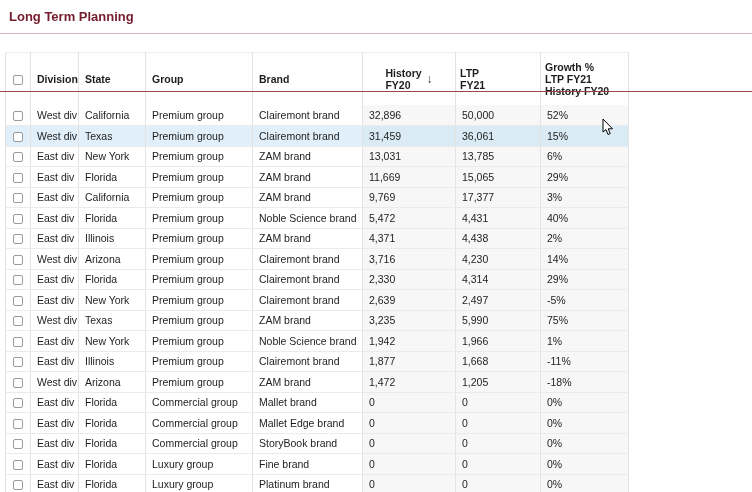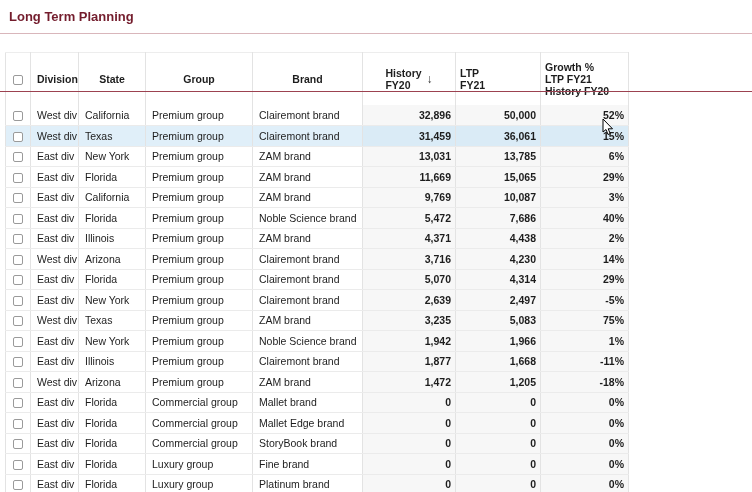--- a/index.html
+++ b/index.html
@@ -23,24 +23,24 @@
   }
   col.col-cb { width: 25px; } col.col-division { width: 48px; }
   col.col-state { width: 67px; } col.col-group { width: 107px; }
   col.col-brand { width: 110px; } col.col-history { width: 93px; }
   col.col-ltp { width: 85px; } col.col-growth { width: 88px; }
 
   th, td {
     border-right: 1px solid #e3e3e3; padding: 0 6px;
     overflow: hidden; white-space: nowrap; font-size: 10.5px;
   }
-  thead th { height: 40px; vertical-align: middle; font-weight: bold; text-align: center; background: #fff; }
+  thead th { height: 40px; vertical-align: middle; font-weight: bold; text-align: left; background: #fff; }
   thead th.hdr-center { text-align: left; padding: 8px 4px; }
   tbody td { height: 20.5px; border-bottom: 1px solid #ebebeb; background: #fff; }
-  td.num { text-align: right; background: #f7f7f7; padding-right: 4px; font-weight: bold; }
+  td.num { text-align: left; background: #f7f7f7; padding-right: 4px; }
   tr.highlight td { background: var(--highlight-row, #e0eff9); }
   tr.highlight td.num { background: #daebf6; margin-left: 20px; }
 
   .cb {
     display: inline-block; width: 10px; height: 10px;
     border: 1px solid #9a9a9a; border-radius: 2px; background: #fff;
     vertical-align: middle;
   }
   .cb-cell { text-align: center; padding: 0; }
 
@@ -157,33 +157,33 @@
   </tr>
         <tr>
     <td class="cb-cell">
       <span class="cb"></span>
     </td>
     <td>East div</td>
     <td>California</td>
     <td>Premium group</td>
     <td>ZAM brand</td>
     <td class="num">9,769</td>
-    <td class="num">10,087</td>
+    <td class="num">17,377</td>
     <td class="num">3%</td>
   </tr>
         <tr>
     <td class="cb-cell">
       <span class="cb"></span>
     </td>
     <td>East div</td>
     <td>Florida</td>
     <td>Premium group</td>
     <td>Noble Science brand</td>
     <td class="num">5,472</td>
-    <td class="num">7,686</td>
+    <td class="num">4,431</td>
     <td class="num">40%</td>
   </tr>
         <tr>
     <td class="cb-cell">
       <span class="cb"></span>
     </td>
     <td>East div</td>
     <td>Illinois</td>
     <td>Premium group</td>
     <td>ZAM brand</td>
@@ -204,21 +204,21 @@
     <td class="num">14%</td>
   </tr>
         <tr>
     <td class="cb-cell">
       <span class="cb"></span>
     </td>
     <td>East div</td>
     <td>Florida</td>
     <td>Premium group</td>
     <td>Clairemont brand</td>
-    <td class="num">5,070</td>
+    <td class="num">2,330</td>
     <td class="num">4,314</td>
     <td class="num">29%</td>
   </tr>
         <tr>
     <td class="cb-cell">
       <span class="cb"></span>
     </td>
     <td>East div</td>
     <td>New York</td>
     <td>Premium group</td>
@@ -229,21 +229,21 @@
   </tr>
         <tr>
     <td class="cb-cell">
       <span class="cb"></span>
     </td>
     <td>West div</td>
     <td>Texas</td>
     <td>Premium group</td>
     <td>ZAM brand</td>
     <td class="num">3,235</td>
-    <td class="num">5,083</td>
+    <td class="num">5,990</td>
     <td class="num">75%</td>
   </tr>
         <tr>
     <td class="cb-cell">
       <span class="cb"></span>
     </td>
     <td>East div</td>
     <td>New York</td>
     <td>Premium group</td>
     <td>Noble Science brand</td>

